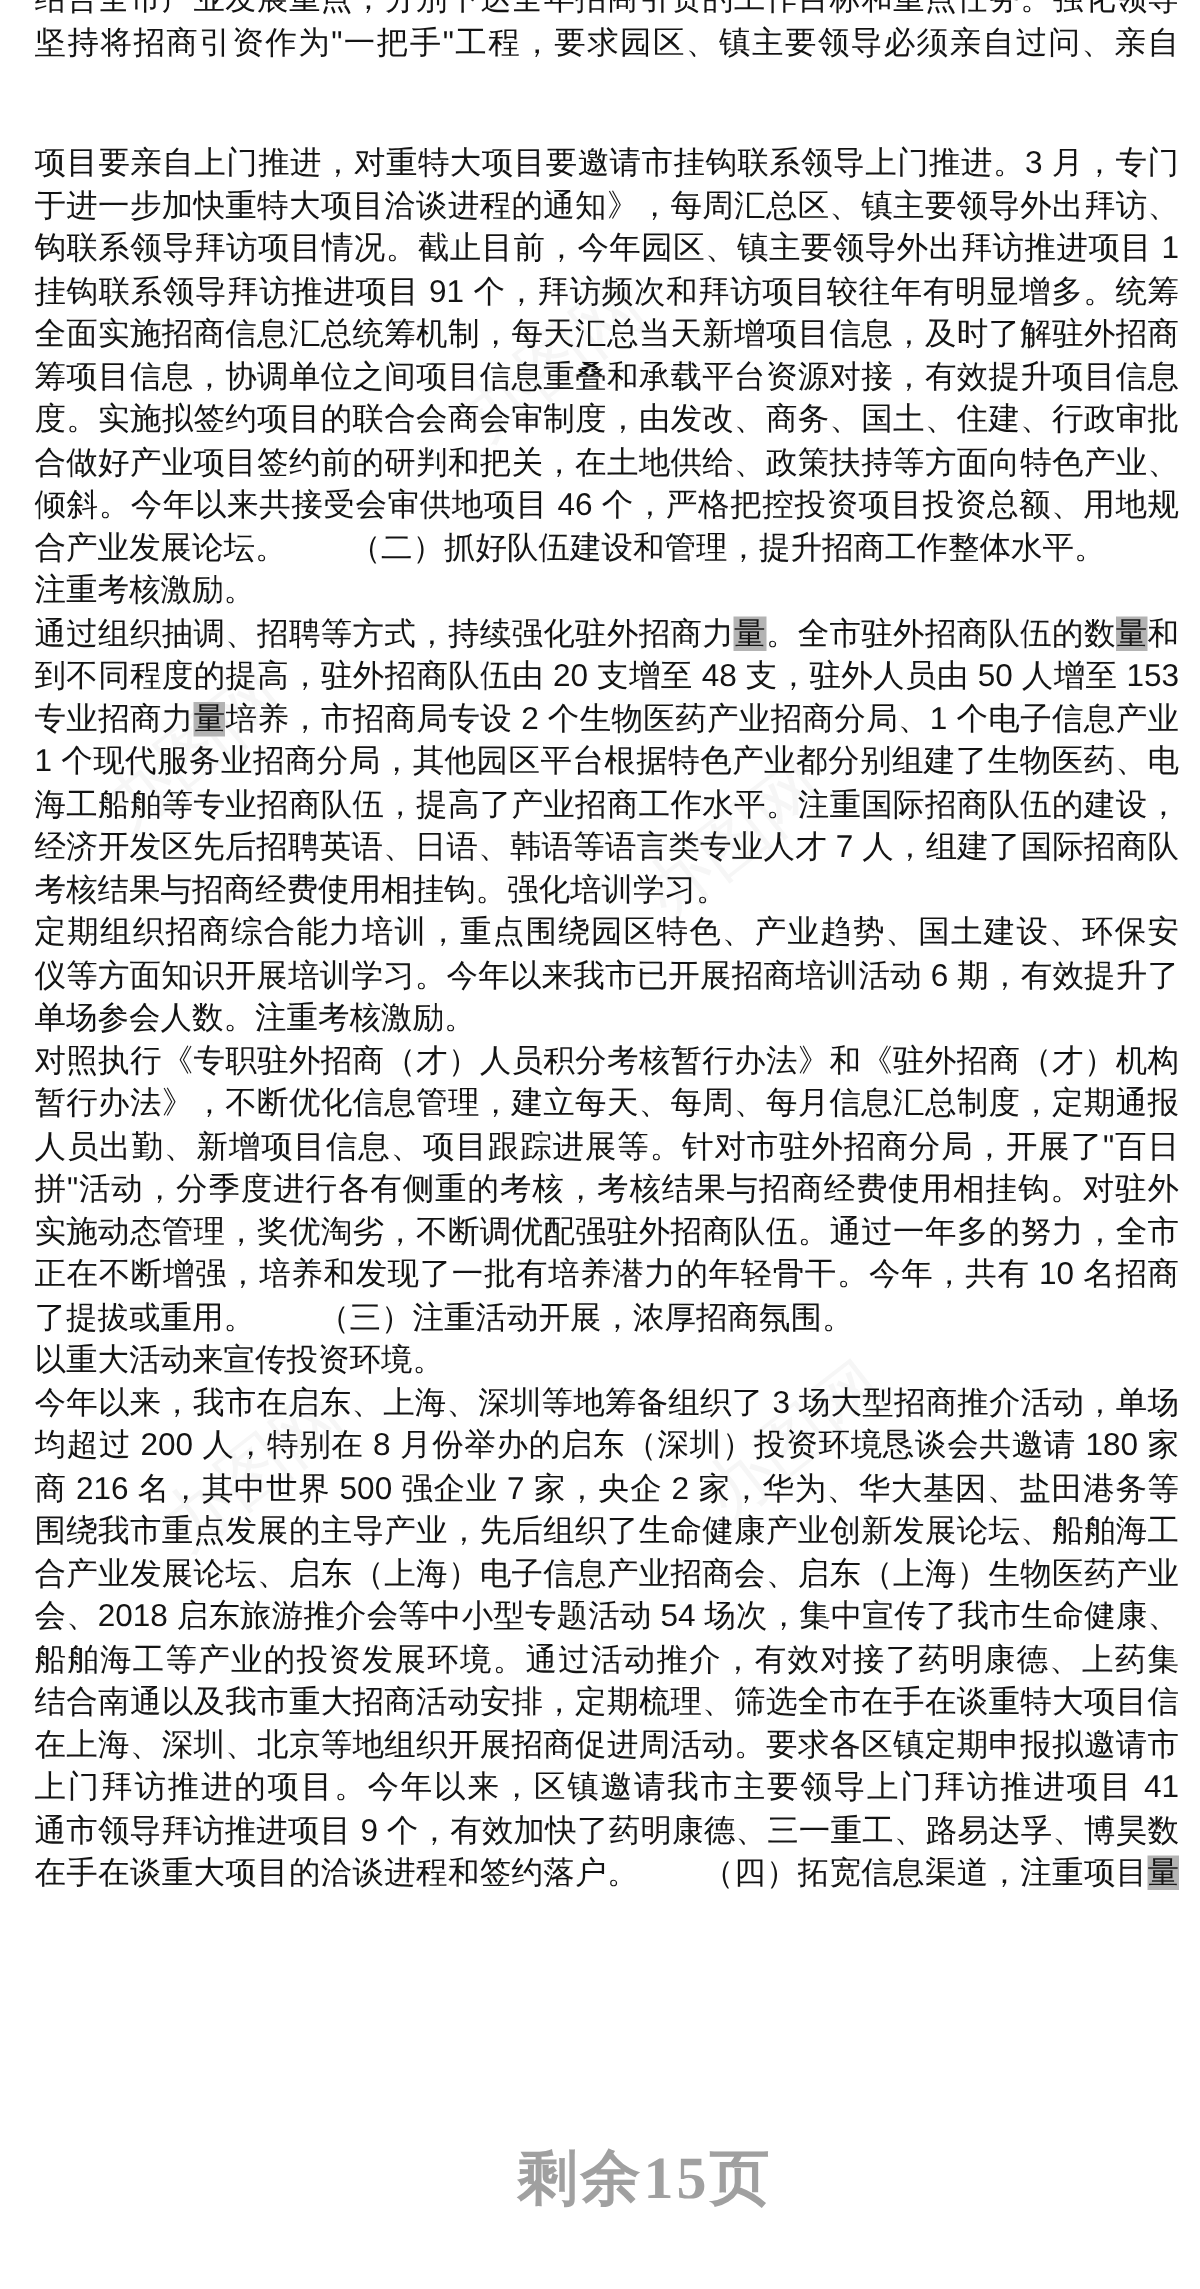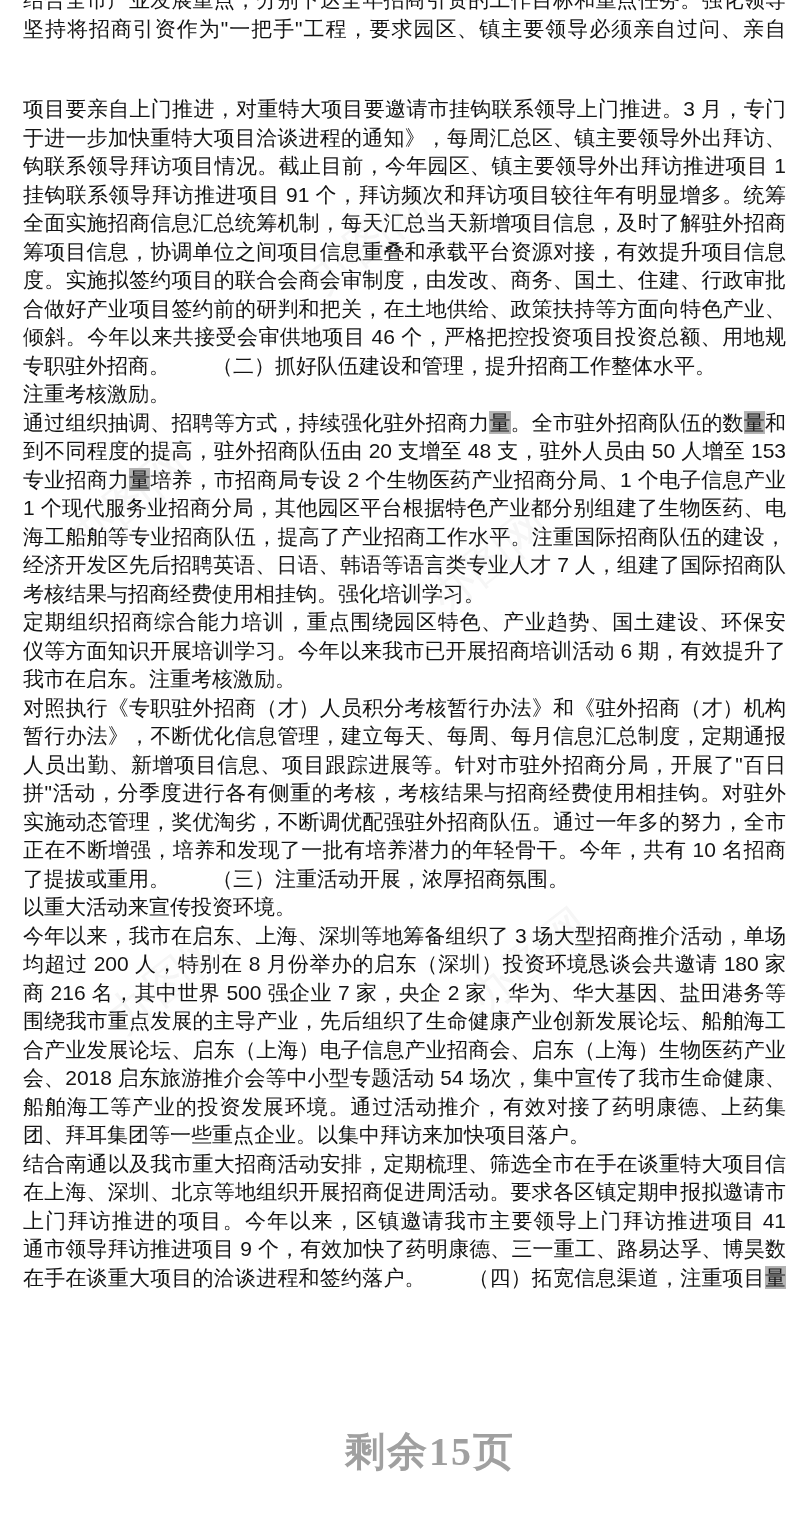--- a/index.html
+++ b/index.html
@@ -82,48 +82,47 @@
     <div id="body-block">
         <div class="line">项目要亲自上门推进，对重特大项目要邀请市挂钩联系领导上门推进。3 月，专门印发了《关</div>
         <div class="line">于进一步加快重特大项目洽谈进程的通知》，每周汇总区、镇主要领导外出拜访、邀请市挂</div>
         <div class="line">钩联系领导拜访项目情况。截止目前，今年园区、镇主要领导外出拜访推进项目 176 个，市</div>
         <div class="line">挂钩联系领导拜访推进项目 91 个，拜访频次和拜访项目较往年有明显增多。统筹要素配置。</div>
         <div class="line">全面实施招商信息汇总统筹机制，每天汇总当天新增项目信息，及时了解驻外招商情况，统</div>
         <div class="line">筹项目信息，协调单位之间项目信息重叠和承载平台资源对接，有效提升项目信息的响应速</div>
         <div class="line">度。实施拟签约项目的联合会商会审制度，由发改、商务、国土、住建、行政审批等部门联</div>
         <div class="line">合做好产业项目签约前的研判和把关，在土地供给、政策扶持等方面向特色产业、优质项目</div>
         <div class="line">倾斜。今年以来共接受会审供地项目 46 个，严格把控投资项目投资总额、用地规模、亩均</div>
-        <div class="line end">专职驻外招商。　　（二）抓好队伍建设和管理，提升招商工作整体水平。</div>
+        <div class="line end">合产业发展论坛。　　（二）抓好队伍建设和管理，提升招商工作整体水平。</div>
         <div class="line end">注重考核激励。</div>
         <div class="line">通过组织抽调、招聘等方式，持续强化驻外招商力<span class="hl">量</span>。全市驻外招商队伍的数<span class="hl">量</span>和质都得</div>
         <div class="line">到不同程度的提高，驻外招商队伍由 20 支增至 48 支，驻外人员由 50 人增至 153 人。注重</div>
         <div class="line">专业招商力<span class="hl">量</span>培养，市招商局专设 2 个生物医药产业招商分局、1 个电子信息产业招商分局、</div>
         <div class="line">1 个现代服务业招商分局，其他园区平台根据特色产业都分别组建了生物医药、电子信息、</div>
         <div class="line">海工船舶等专业招商队伍，提高了产业招商工作水平。注重国际招商队伍的建设，市招商局、</div>
         <div class="line">经济开发区先后招聘英语、日语、韩语等语言类专业人才 7 人，组建了国际招商队伍，切实</div>
         <div class="line end">考核结果与招商经费使用相挂钩。强化培训学习。</div>
         <div class="line">定期组织招商综合能力培训，重点围绕园区特色、产业趋势、国土建设、环保安全、招商礼</div>
         <div class="line">仪等方面知识开展培训学习。今年以来我市已开展招商培训活动 6 期，有效提升了招商人员</div>
-        <div class="line end">我市在启东。注重考核激励。</div>
+        <div class="line end">单场参会人数。注重考核激励。</div>
         <div class="line">对照执行《专职驻外招商（才）人员积分考核暂行办法》和《驻外招商（才）机构星级评定</div>
         <div class="line">暂行办法》，不断优化信息管理，建立每天、每周、每月信息汇总制度，定期通报专职招商</div>
         <div class="line">人员出勤、新增项目信息、项目跟踪进展等。针对市驻外招商分局，开展了"百日竞赛大比</div>
         <div class="line">拼"活动，分季度进行各有侧重的考核，考核结果与招商经费使用相挂钩。对驻外招商人员</div>
         <div class="line">实施动态管理，奖优淘劣，不断调优配强驻外招商队伍。通过一年多的努力，全市招商力</div>
         <div class="line">正在不断增强，培养和发现了一批有培养潜力的年轻骨干。今年，共有 10 名招商骨干得到</div>
         <div class="line end">了提拔或重用。　　（三）注重活动开展，浓厚招商氛围。</div>
         <div class="line end">以重大活动来宣传投资环境。</div>
         <div class="line">今年以来，我市在启东、上海、深圳等地筹备组织了 3 场大型招商推介活动，单场参会人数</div>
         <div class="line">均超过 200 人，特别在 8 月份举办的启东（深圳）投资环境恳谈会共邀请 180 家企业，客</div>
         <div class="line">商 216 名，其中世界 500 强企业 7 家，央企 2 家，华为、华大基因、盐田港务等上市公司</div>
         <div class="line">围绕我市重点发展的主导产业，先后组织了生命健康产业创新发展论坛、船舶海工和军民融</div>
         <div class="line">合产业发展论坛、启东（上海）电子信息产业招商会、启东（上海）生物医药产业投资说明</div>
         <div class="line">会、2018 启东旅游推介会等中小型专题活动 54 场次，集中宣传了我市生命健康、电子信息、</div>
         <div class="line">船舶海工等产业的投资发展环境。通过活动推介，有效对接了药明康德、上药集团、国药集</div>
-        <div class="line end">团、拜耳集团等一些重点企业。以集中拜访来加快项目落户。</div>
         <div class="line">结合南通以及我市重大招商活动安排，定期梳理、筛选全市在手在谈重特大项目信息，密集</div>
         <div class="line">在上海、深圳、北京等地组织开展招商促进周活动。要求各区镇定期申报拟邀请市主要领导</div>
         <div class="line">上门拜访推进的项目。今年以来，区镇邀请我市主要领导上门拜访推进项目 41 个，邀请南</div>
         <div class="line">通市领导拜访推进项目 9 个，有效加快了药明康德、三一重工、路易达孚、博昊数码等一批</div>
         <div class="line">在手在谈重大项目的洽谈进程和签约落户。　　（四）拓宽信息渠道，注重项目<span class="hl">量</span>质提升。在</div>
       </div>
   </div>
 
   <div class="footer">
     <span>剩余15页</span>

